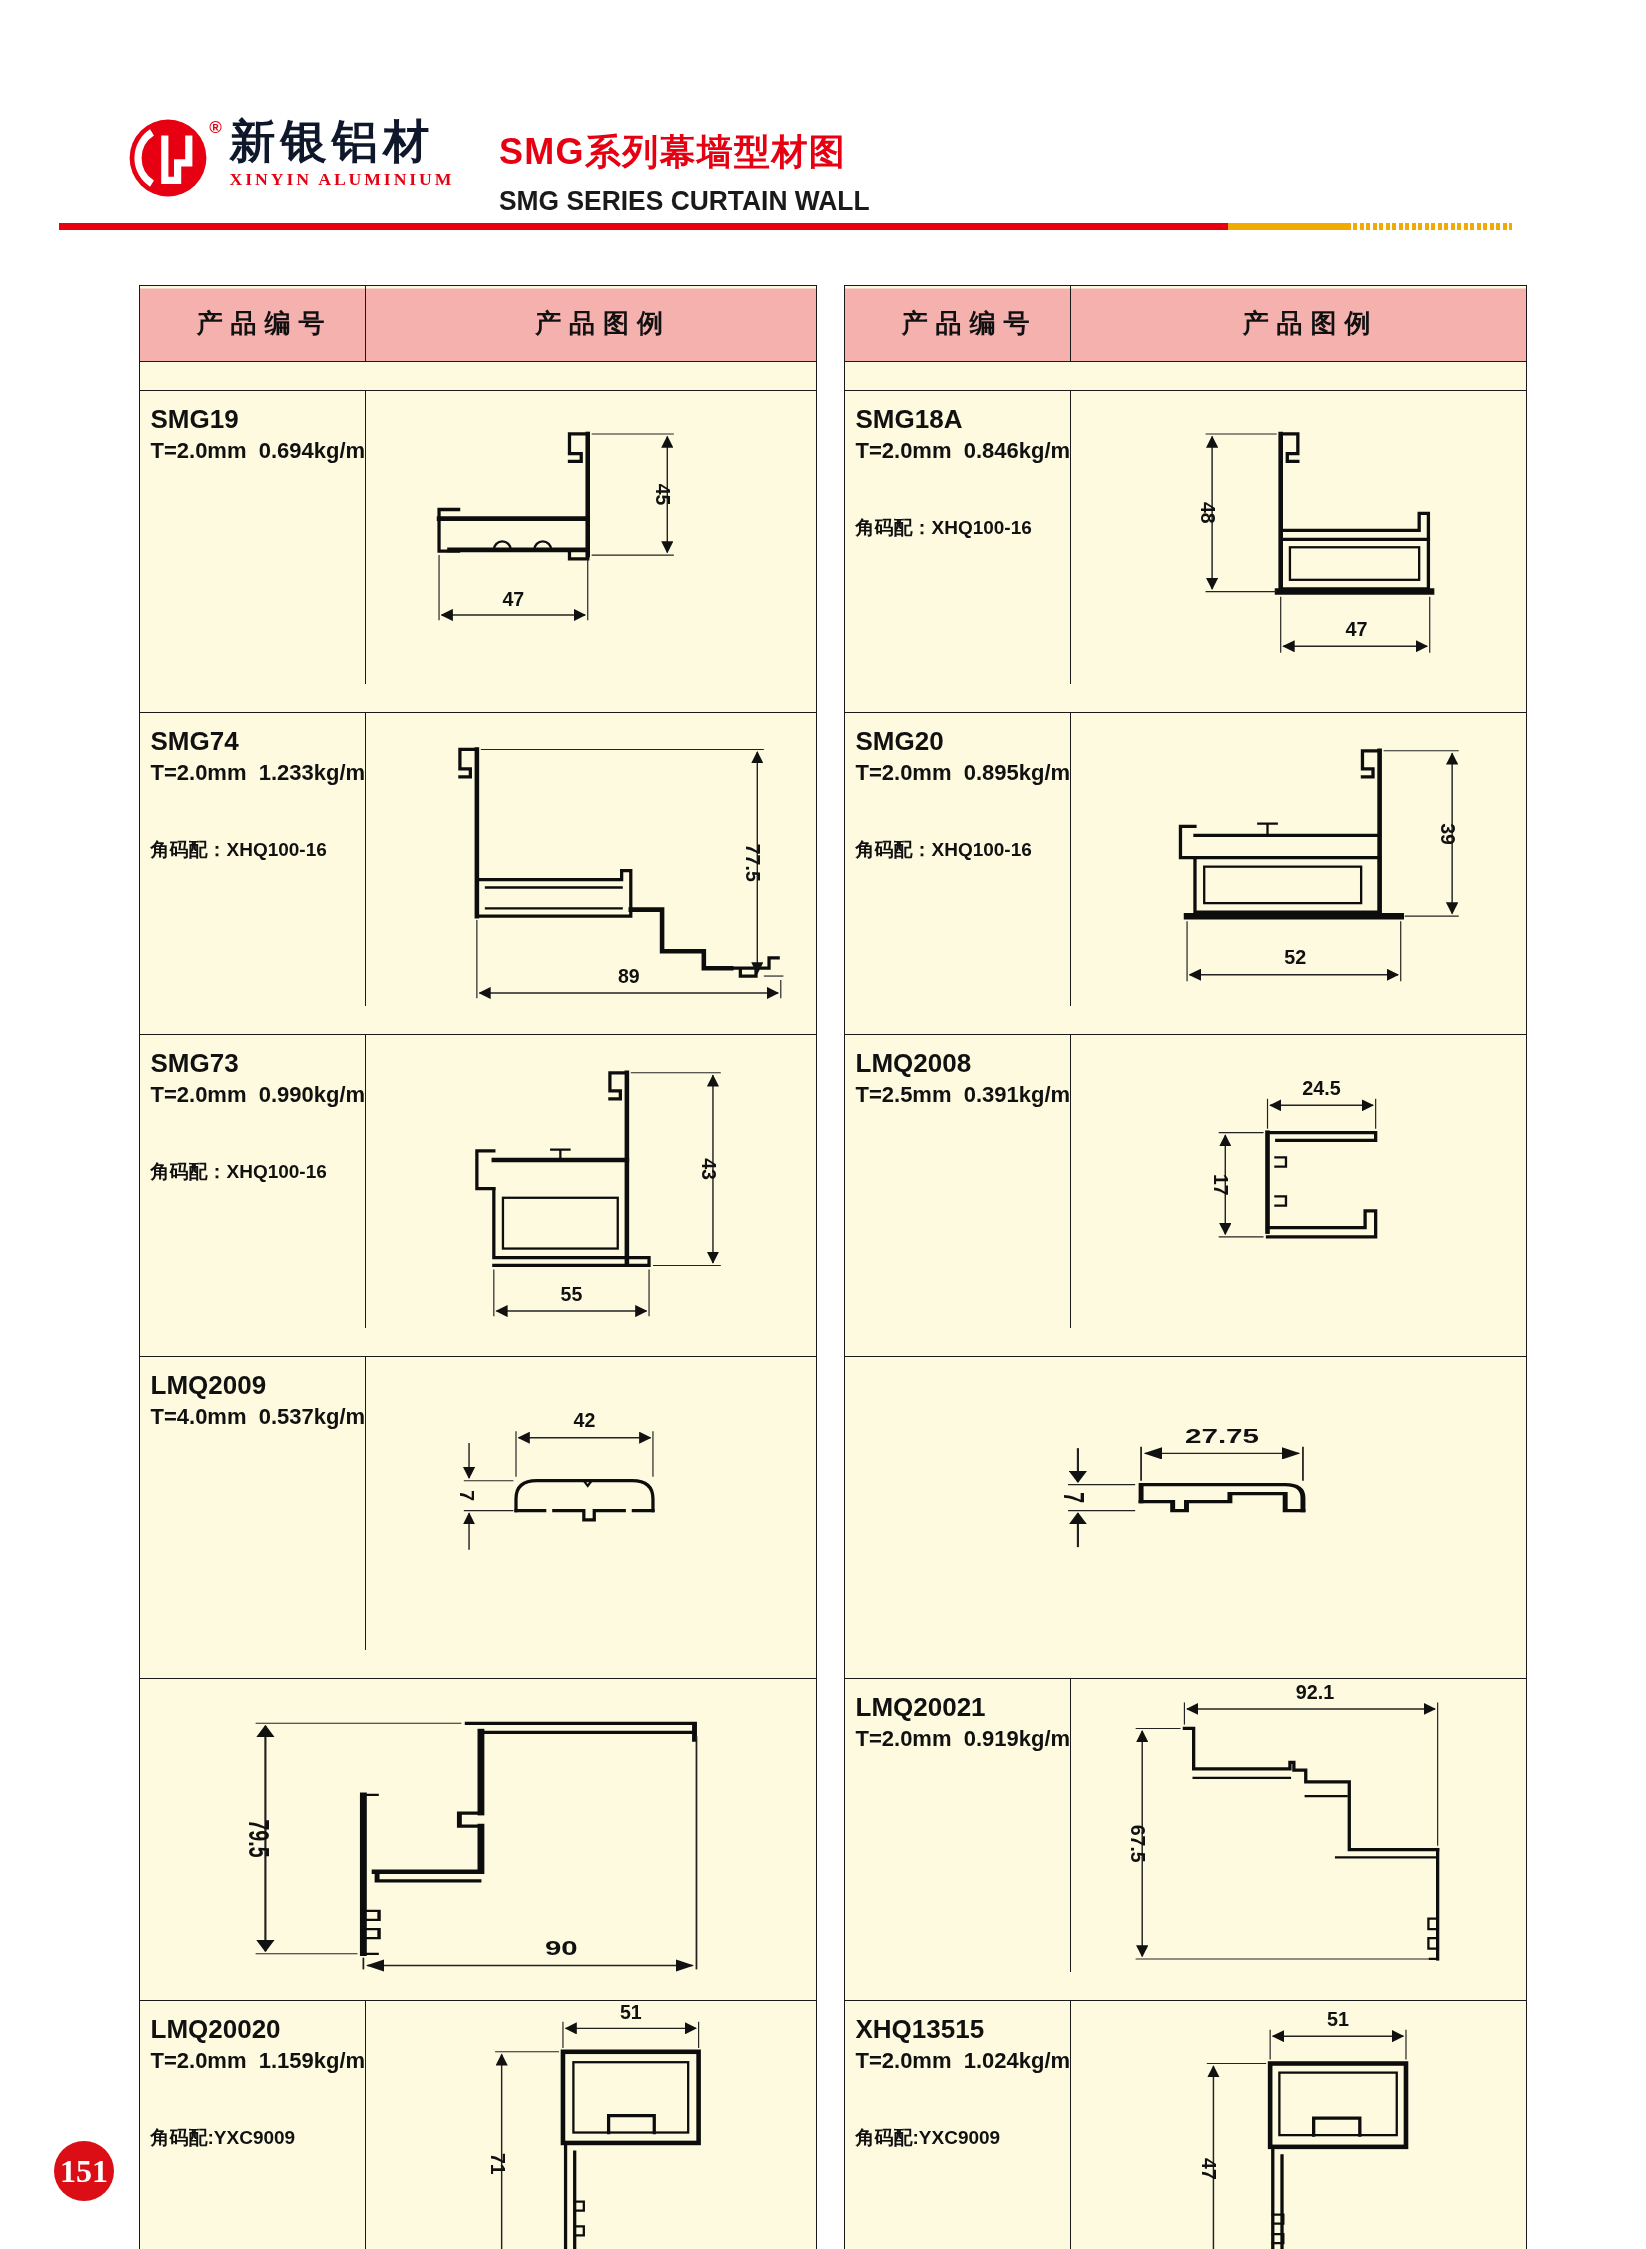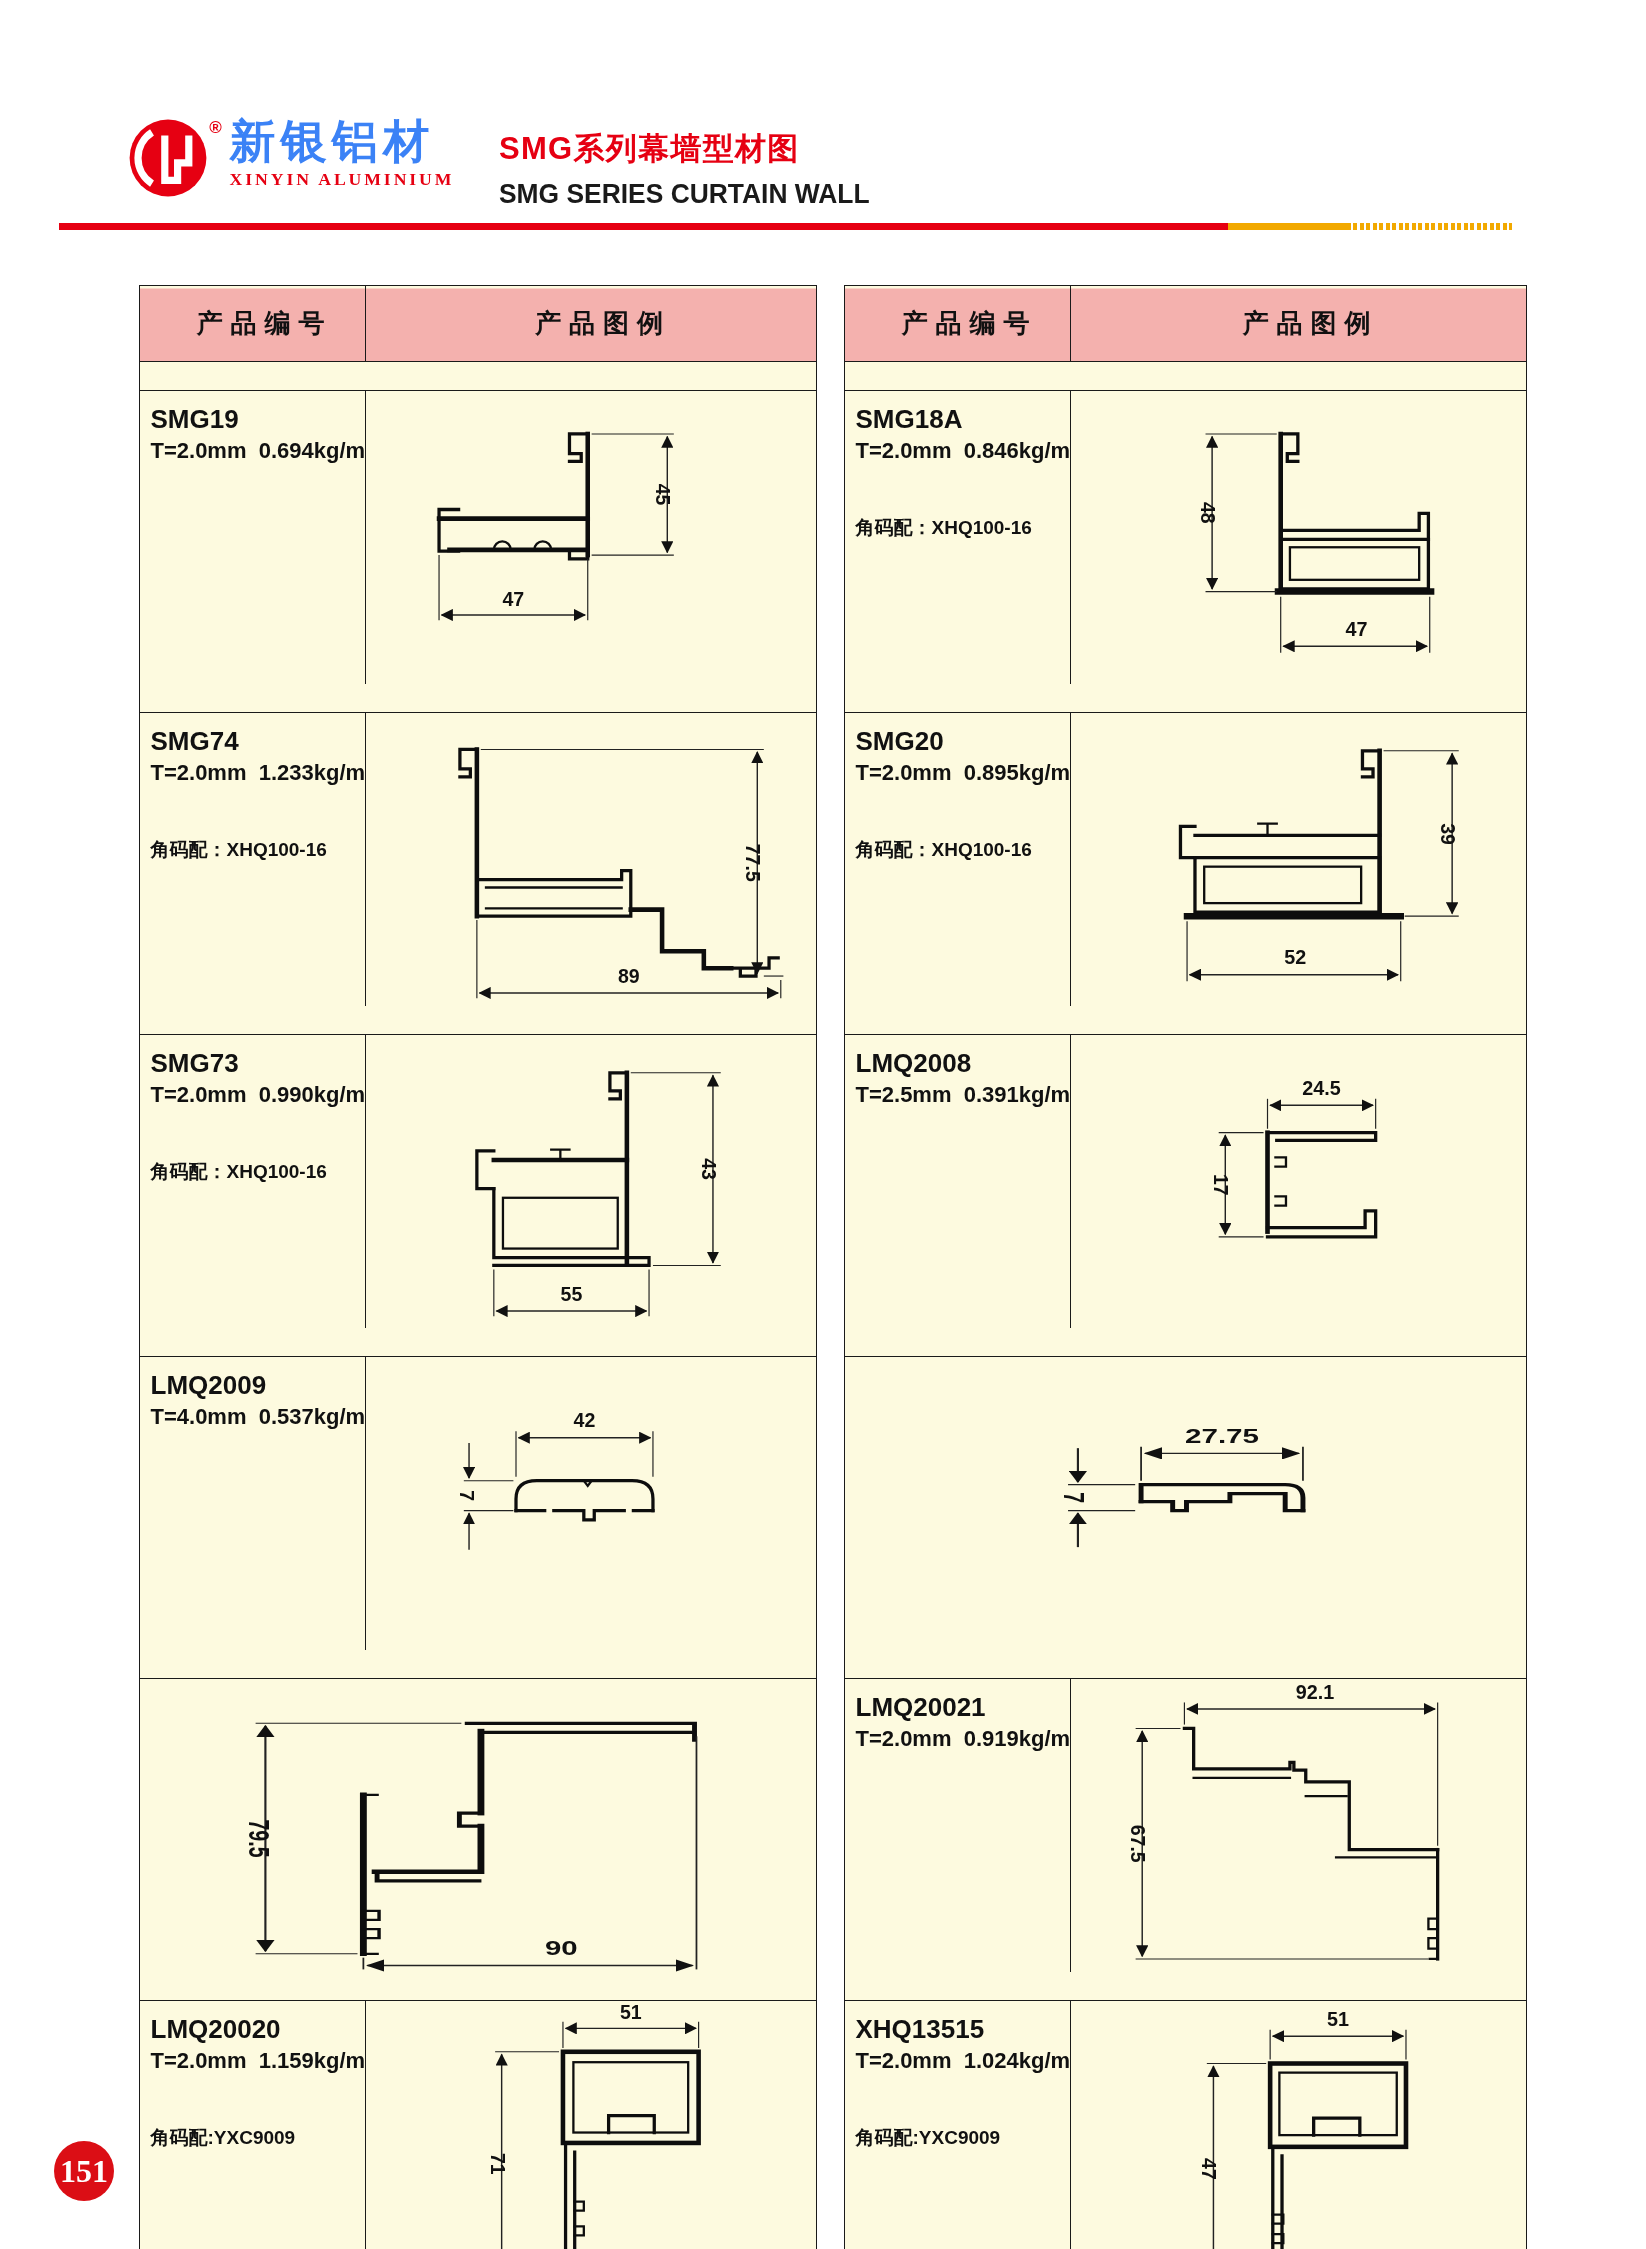--- a/index.html
+++ b/index.html
@@ -5,26 +5,26 @@
   html,body{margin:0;padding:0;}
   body{
     width:1647px;height:2250px;position:relative;background:#ffffff;
     font-family:"Liberation Sans", sans-serif;color:#111;
   }
   
   .brand{position:absolute;left:128px;top:118px;display:flex;align-items:flex-start;}
   .logo-mark{width:80px;height:80px;}
   .brand-reg{color:#e60012;font-size:17px;font-weight:bold;margin:0 2.6px 0 1.3px;}
   .brand-text{margin-left:5.2px;}
-  .brand-cn{color:#3b82f6;font-size:46px;font-weight:bold;letter-spacing:5.2px;line-height:1.0;
+  .brand-cn{color:#0f172a;font-size:46px;font-weight:bold;letter-spacing:5.2px;line-height:1.0;
     font-family:"Liberation Sans", sans-serif;}
   .brand-en{color:#e60012;font-size:17.7px;font-weight:bold;letter-spacing:2.9px;margin-top:5.2px;
     font-family:"Liberation Serif", serif;}
   .titleblock{position:absolute;left:499px;top:128px;}
-  .title-cn{color:#e60012;font-size:31px;font-weight:bold;letter-spacing:1.3px;}
+  .title-cn{color:#e60012;font-size:36px;font-weight:bold;letter-spacing:1.3px;}
   .title-en{color:#1a1a1a;font-size:27.5px;font-weight:bold;letter-spacing:0px;margin-top:7.9px;
     transform:scaleX(0.96);transform-origin:left;}
   .rule{position:absolute;top:223px;height:7.2px;}
   .rule-red{left:59px;width:1169px;background:#e60012;}
   .rule-orange{left:1228px;width:120px;background:#f2a900;}
   .rule-stripes{left:1347px;width:165px;
     background:repeating-linear-gradient(90deg,#f2a900 0px,#f2a900 3.9px,#ffffff 3.9px,#ffffff 6.5px);}
   
   .cattable{position:absolute;top:285px;border:1.6px solid #1a1a1a;background:#fdfadf;
     box-sizing:border-box;}

